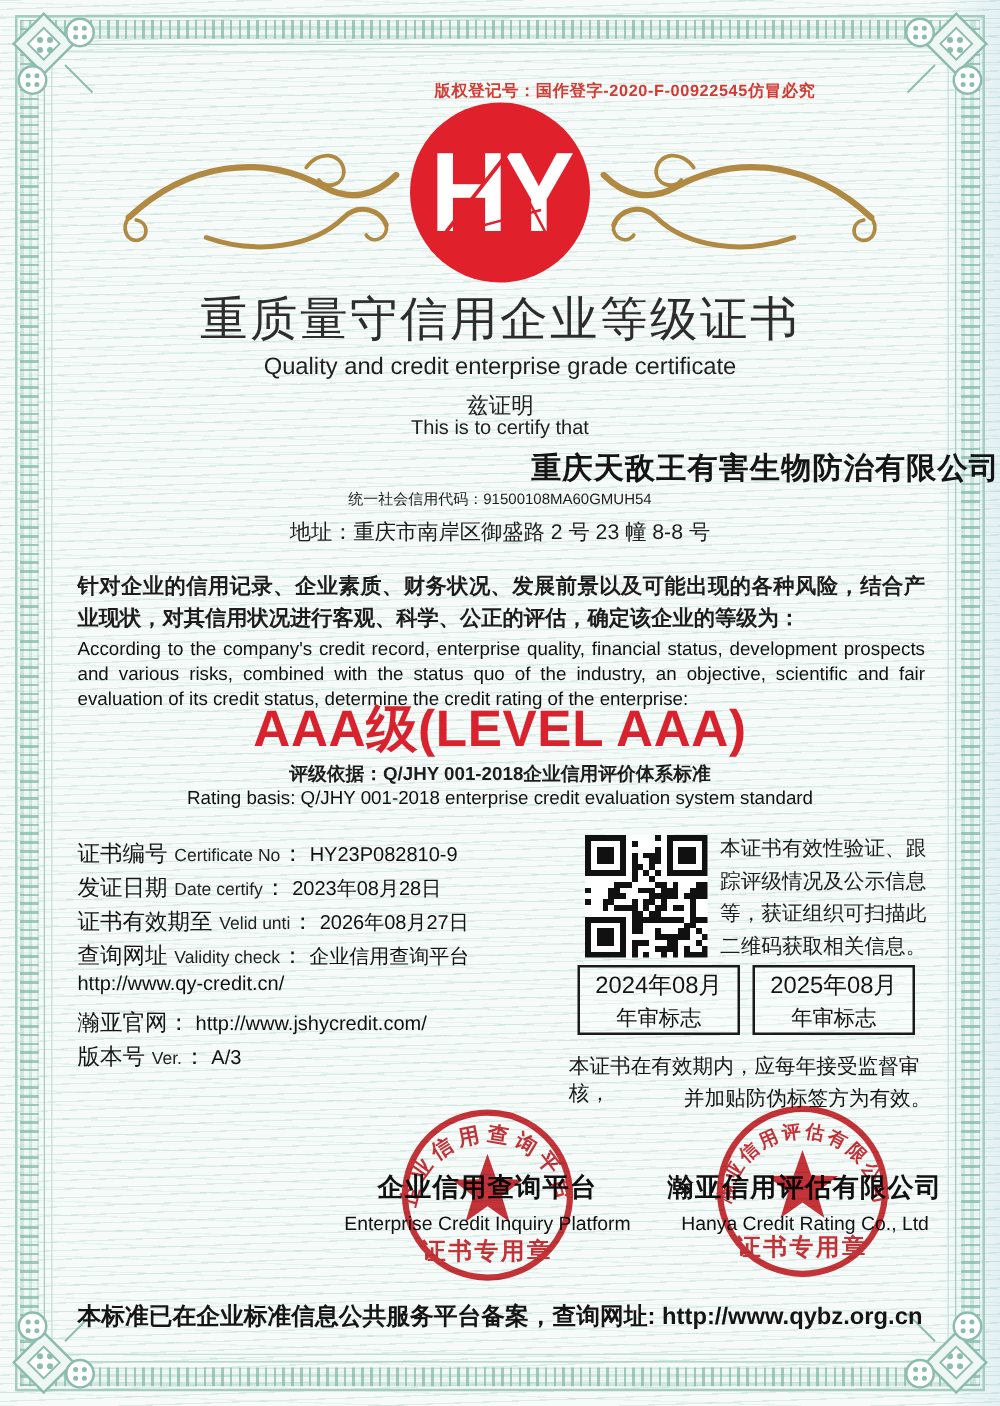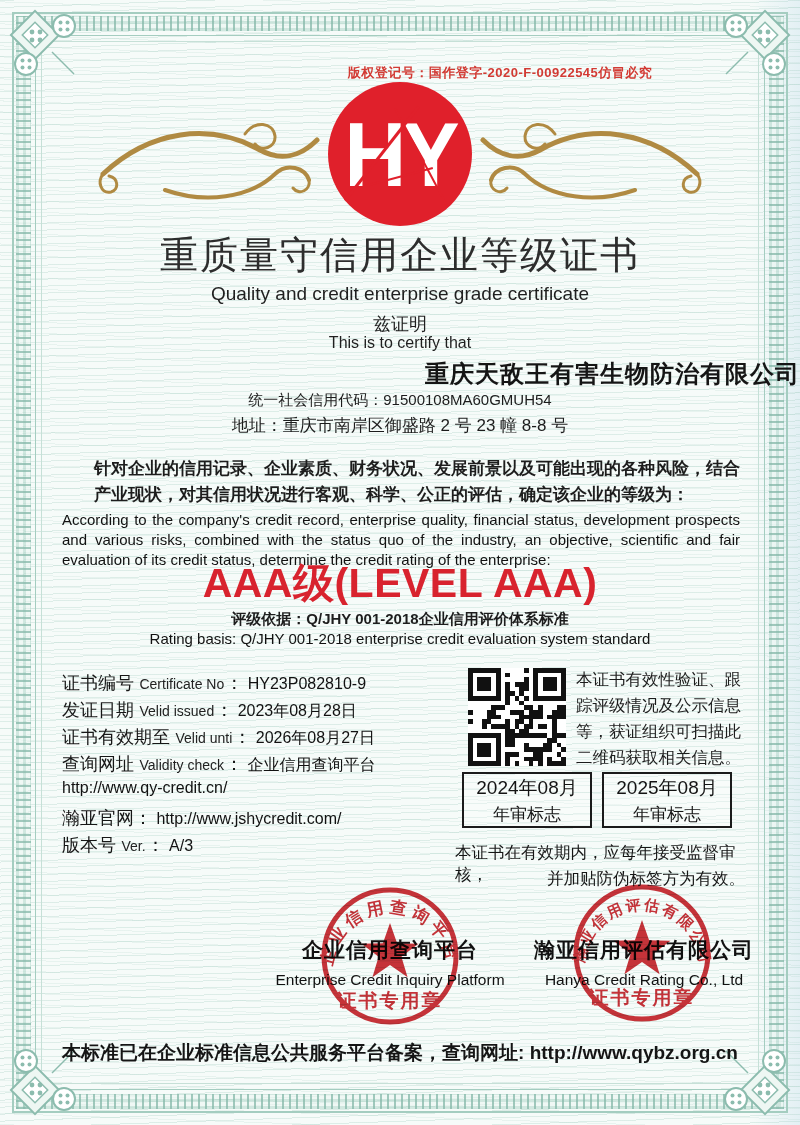--- a/index.html
+++ b/index.html
@@ -47,25 +47,25 @@
   .fl-left{left:95px;top:112px;}
   .fl-right{left:475px;top:112px;transform:scaleX(-1);}
   
   .title-zh{left:0;top:230px;width:100%;text-align:center;font-size:38px;font-weight:400;
     color:#2d2d2d;letter-spacing:2px;}
   .title-en{left:0;top:283px;width:100%;text-align:center;font-size:19px;color:#1f1f1f;}
   .certify-zh{left:0;top:312px;width:100%;text-align:center;font-size:18px;color:#1f1f1f;}
   .certify-en{left:0;top:334px;width:100%;text-align:center;font-size:16px;color:#1f1f1f;}
   .company-name{left:0;top:358px;width:100%;text-align:right;font-size:24px;font-weight:800;
     color:#151515;letter-spacing:1px;}
-  .company-code{left:0;top:391px;width:100%;text-align:center;font-size:15px;color:#1c1c1c;}
+  .company-code{left:0;top:391px;width:100%;text-align:center;font-size:12px;color:#1c1c1c;}
   .company-addr{left:0;top:414px;width:100%;text-align:center;font-size:17px;color:#1c1c1c;}
   
   .para{left:62px;top:456px;width:678px;}
-  .para-zh{font-size:17px;font-weight:600;color:#1d1d1d;line-height:1.5;text-align:justify;margin-left:32px;}
+  .para-zh{font-size:17px;font-weight:600;color:#1d1d1d;line-height:1.5;text-align:justify;}
   .para-en{font-size:15px;color:#111;line-height:1.33;margin-top:3px;text-align:justify;}
   .level{left:0;top:556px;width:100%;text-align:center;font-size:41px;font-weight:800;
     color:#d8232e;letter-spacing:0.5px;}
   .basis-zh{left:0;top:610px;width:100%;text-align:center;font-size:15px;font-weight:600;color:#1d1d1d;}
   .basis-en{left:0;top:630px;width:100%;text-align:center;font-size:15px;color:#111;}
   
   .cert-info{left:62px;top:671px;width:400px;}
   .ci-row{height:27px;white-space:nowrap;}
   .ci-zh{font-size:18px;color:#161616;}
   .ci-en{font-size:14px;color:#222;padding:0 1px;}
@@ -233,21 +233,21 @@
   <div class="abs basis-en">Rating basis: Q/JHY 001-2018 enterprise credit evaluation system standard</div>
 
   <div class="abs cert-info">
     <div class="ci-row">
       <span class="ci-zh">证书编号</span>
       <span class="ci-en">Certificate No</span><span class="ci-zh">：</span>
       <span class="ci-val">HY23P082810-9</span>
     </div>
     <div class="ci-row">
       <span class="ci-zh">发证日期</span>
-      <span class="ci-en">Velid issued</span><span class="ci-zh">：</span>
+      <span class="ci-en">Date certify</span><span class="ci-zh">：</span>
       <span class="ci-val">2023年08月28日</span>
     </div>
     <div class="ci-row">
       <span class="ci-zh">证书有效期至</span>
       <span class="ci-en">Velid unti</span><span class="ci-zh">：</span>
       <span class="ci-val">2026年08月27日</span>
     </div>
     <div class="ci-row">
       <span class="ci-zh">查询网址</span>
       <span class="ci-en">Validity check</span><span class="ci-zh">：</span>

